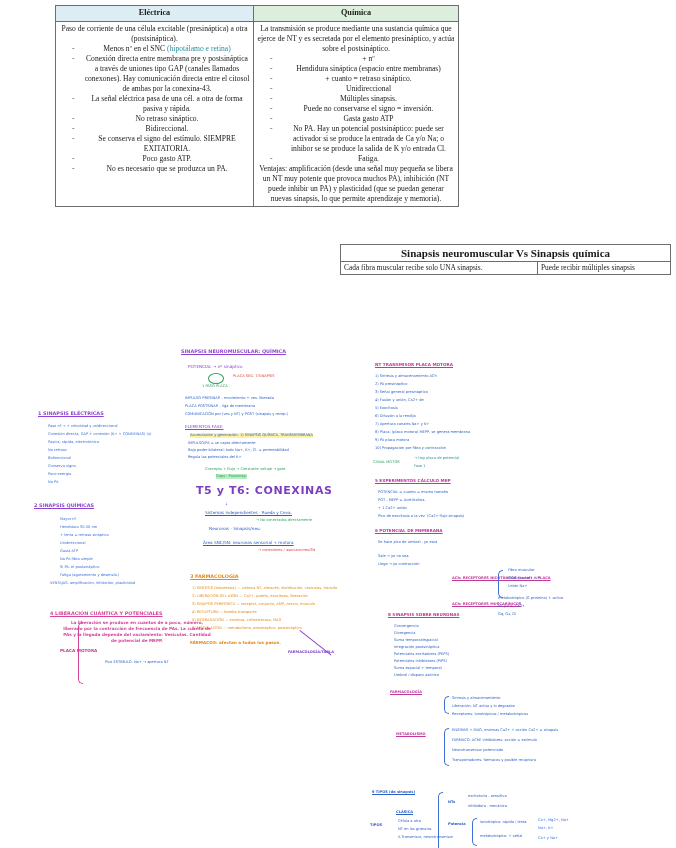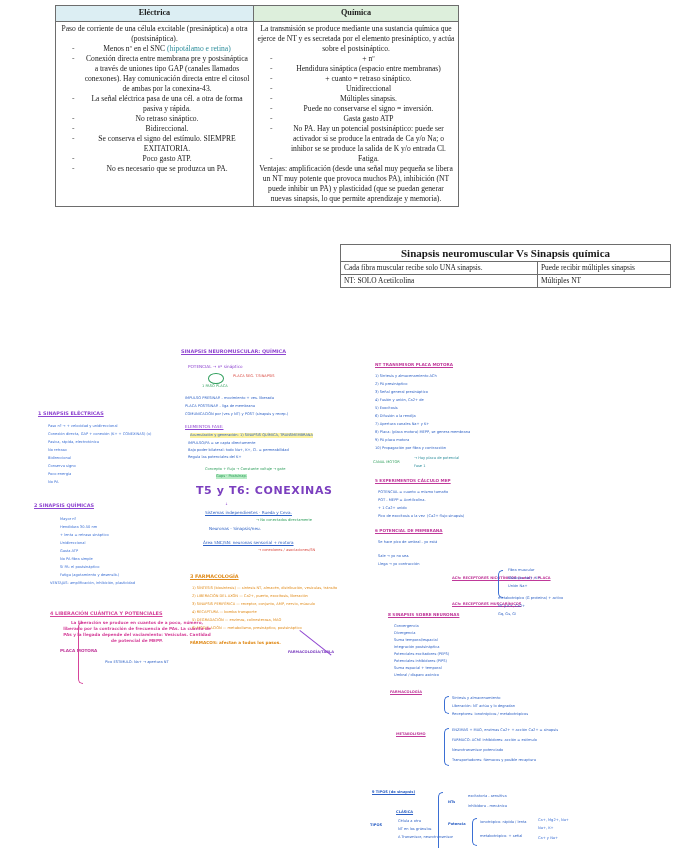--- a/index.html
+++ b/index.html
@@ -130,24 +130,20 @@
         <col class="c2">
       </colgroup>
     <tbody>
         <tr>
       <th colspan="2">Sinapsis neuromuscular Vs Sinapsis química</th>
     </tr>
     <tr>
       <td>Cada fibra muscular recibe solo UNA sinapsis.</td>
       <td>Puede recibir múltiples sinapsis</td>
     </tr>
-    <tr>
-      <td>NT: SOLO Acetilcolina</td>
-      <td>Múltiples NT</td>
-    </tr>
   </tbody>
     </table>
 
   <div class="notes">
 
     <div class="hw s5 c-purple ul bd" style="left:181px;top:18px;">SINAPSIS NEUROMUSCULAR: QUÍMICA</div>
     <div class="hw s45 c-purple" style="left:188px;top:34px;">POTENCIAL → nº sináptico</div>
     <div class="blob" style="left:208px;top:43px;width:14px;height:9px;"></div>
     <div class="hw s4 c-green" style="left:202px;top:54px;">1 PASO PLACA</div>
     <div class="hw s4 c-red" style="left:233px;top:44px;">PLACA SEG. T.SINAPSIS</div>

